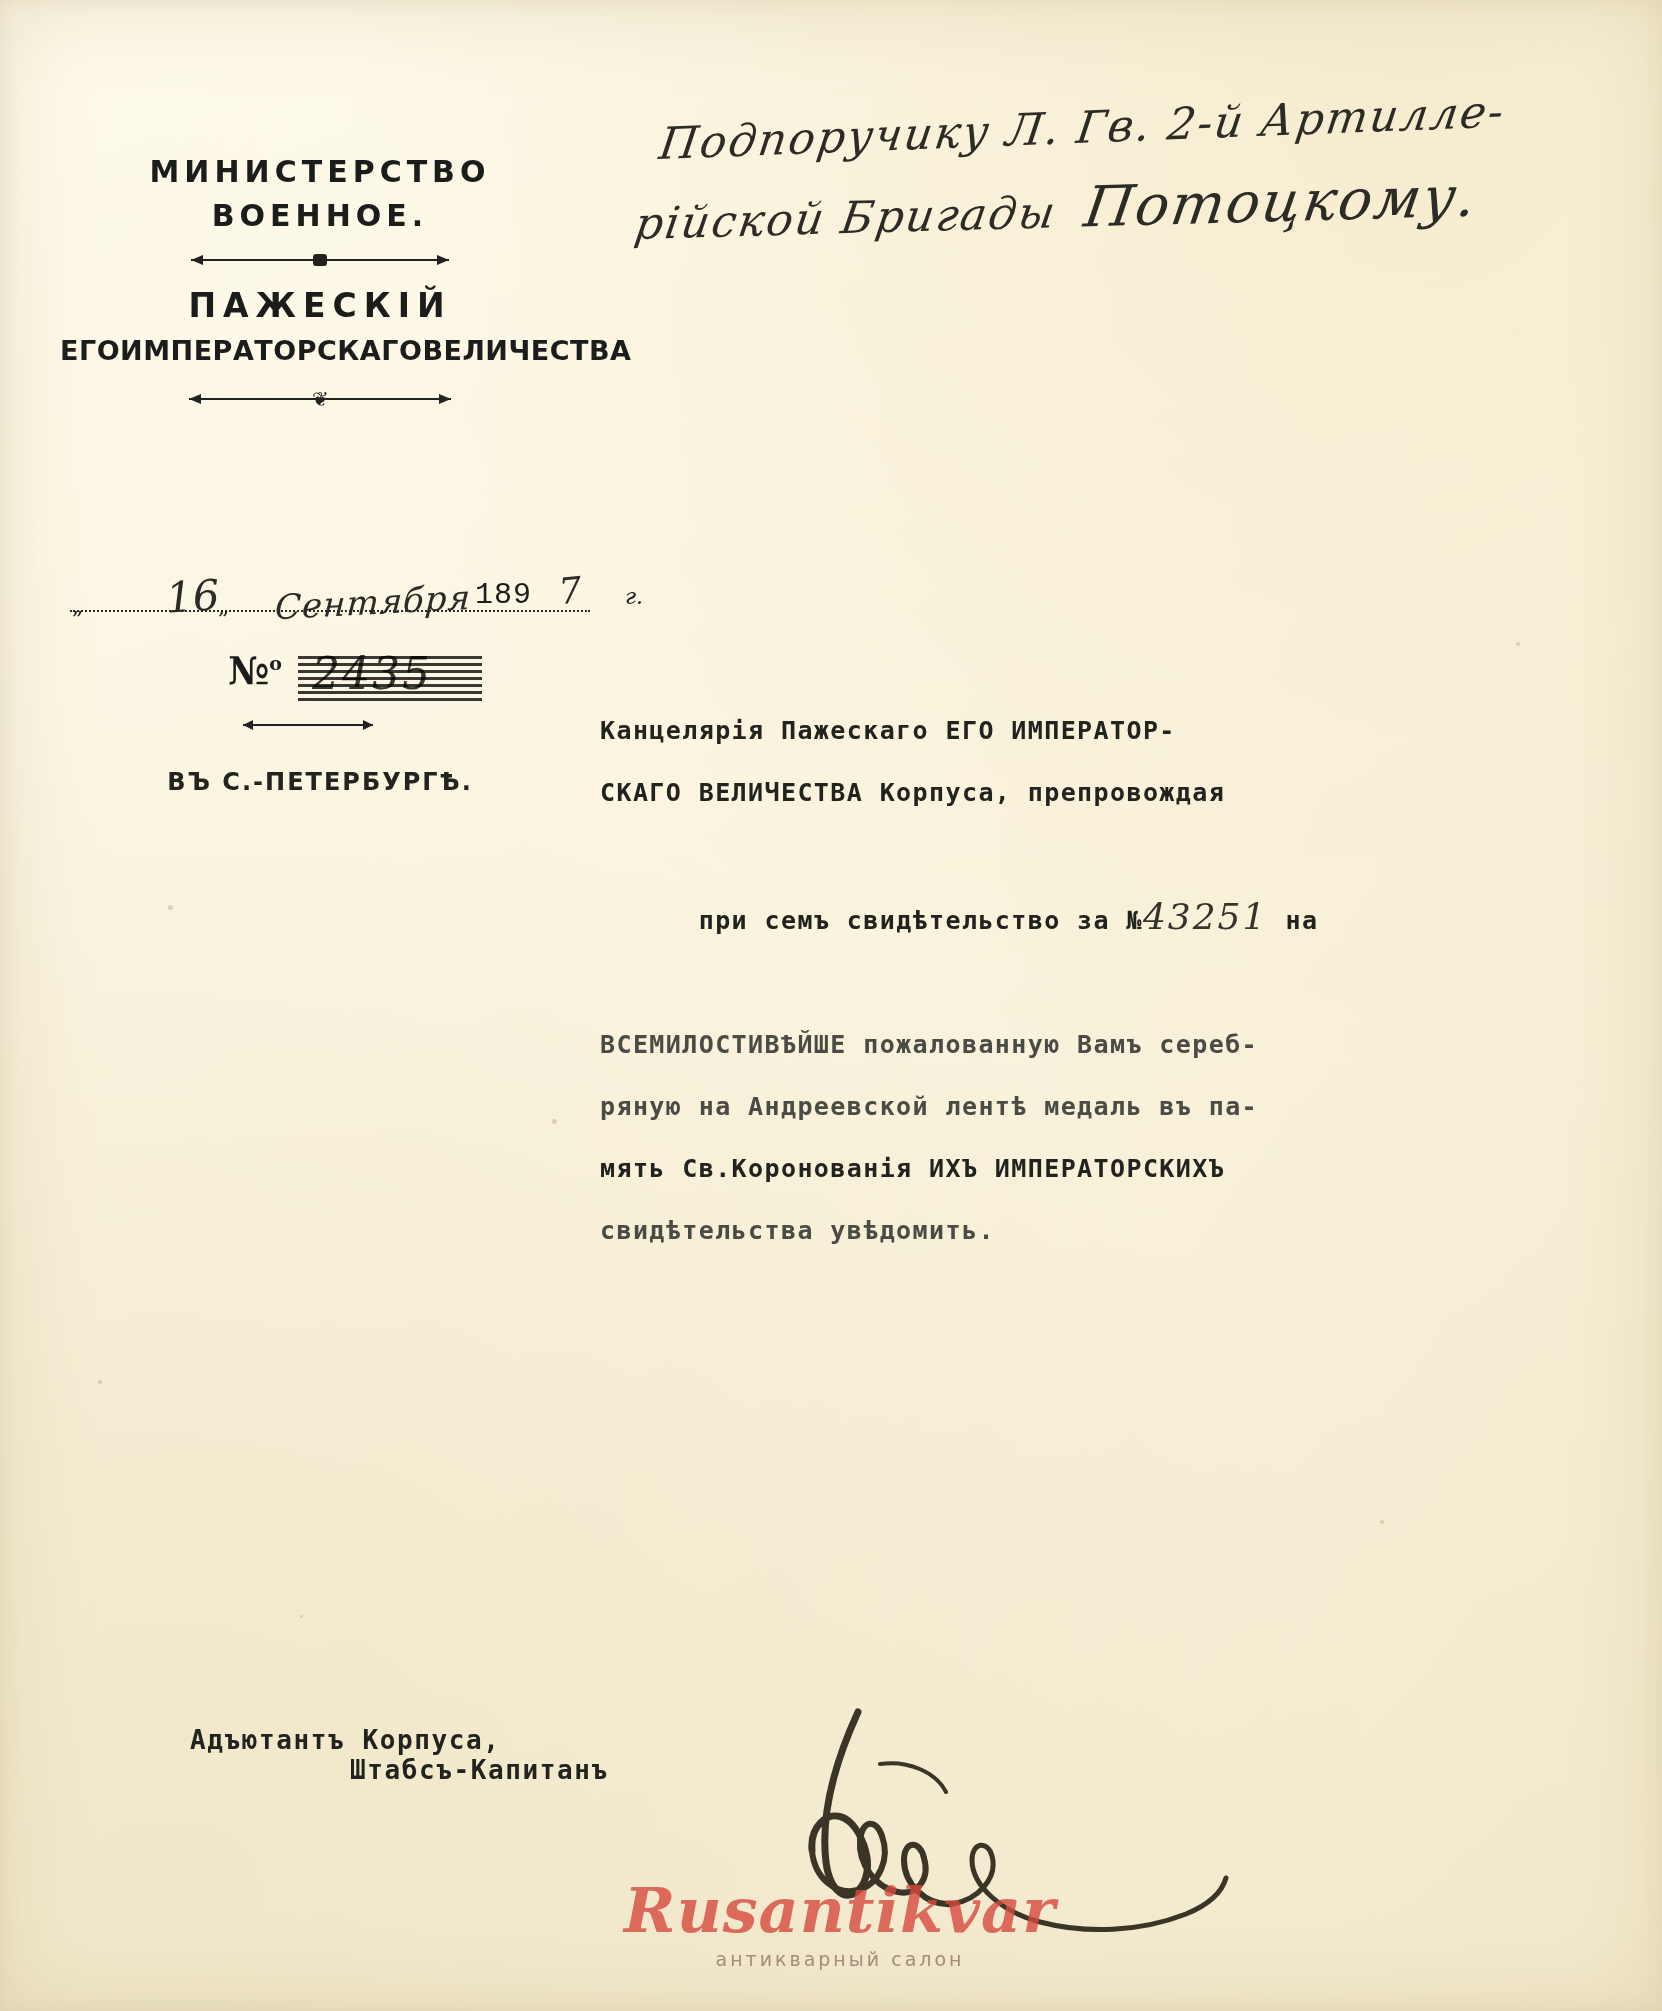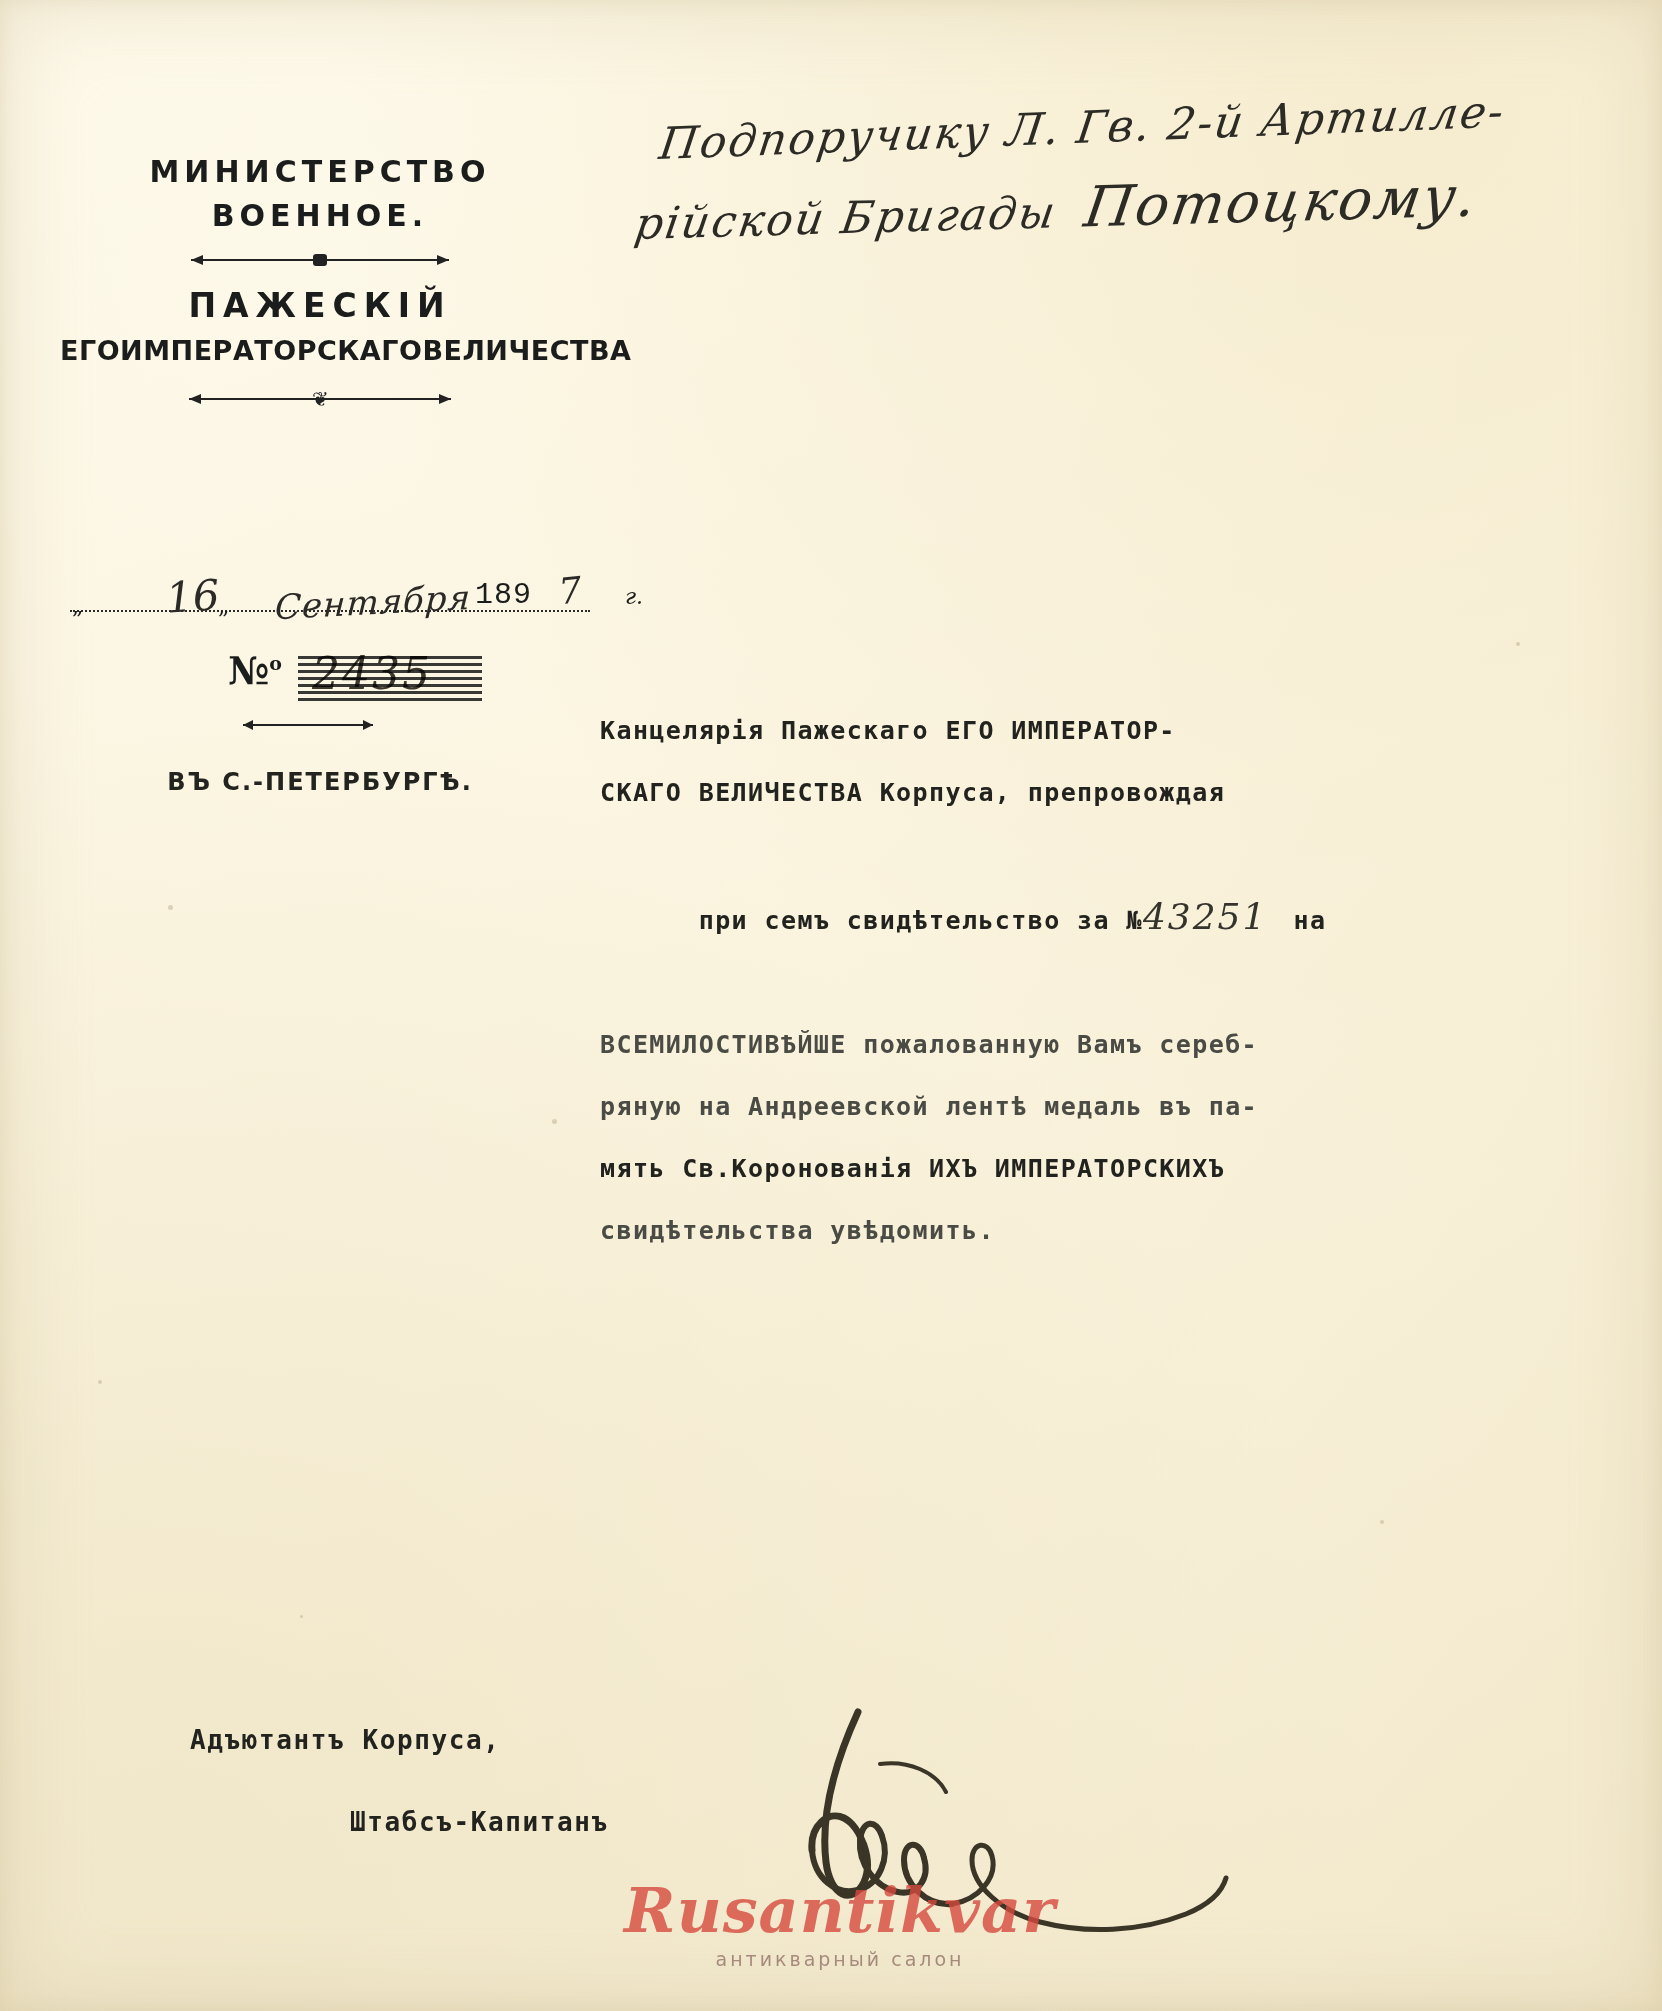--- a/index.html
+++ b/index.html
@@ -377,21 +377,20 @@
     position: absolute;
     left: 190px;
     top: 1725px;
     font-family: "DejaVu Sans Mono", monospace;
     font-size: 26px;
     font-weight: 700;
     letter-spacing: 1.6px;
     color: #22231f;
   }
   .sign-block .l2 {
-    margin-top: 52px;
     margin-left: 160px;
   }
   .signature {
     position: absolute;
     left: 740px;
     top: 1700px;
     width: 520px;
     height: 260px;
     pointer-events: none;
   }
@@ -486,21 +485,21 @@
     <div class="l1">Подпоручику Л. Гв. 2-й Артилле-</div>
     <div class="l2">
       <span>рійской Бригады</span><span class="name">Потоцкому.</span>
     </div>
   </div>
 
   <div class="body-text">
     <div class="ln">Канцелярія Пажескаго ЕГО ИМПЕРАТОР-</div>
     <div class="ln">СКАГО ВЕЛИЧЕСТВА Корпуса, препровождая</div>
     <div class="ln">
-      <span>при семъ свидѣтельство за №</span><span class="hand-num">43251</span><span style="margin-left:26px;">на</span>
+      <span>при семъ свидѣтельство за №</span><span class="hand-num">43251</span><span style="margin-left:18px;">на</span>
     </div>
     <div class="ln soft">ВСЕМИЛОСТИВѢЙШЕ пожалованную Вамъ сереб-</div>
     <div class="ln soft">ряную на Андреевской лентѣ медаль въ па-</div>
     <div class="ln">мять Св.Коронованія ИХЪ ИМПЕРАТОРСКИХЪ</div>
     <div class="ln soft">свидѣтельства увѣдомить.</div>
   </div>
 
   <div class="sign-block">
     <div class="l1">Адъютантъ Корпуса,</div>
     <div class="l2">Штабсъ-Капитанъ</div>

